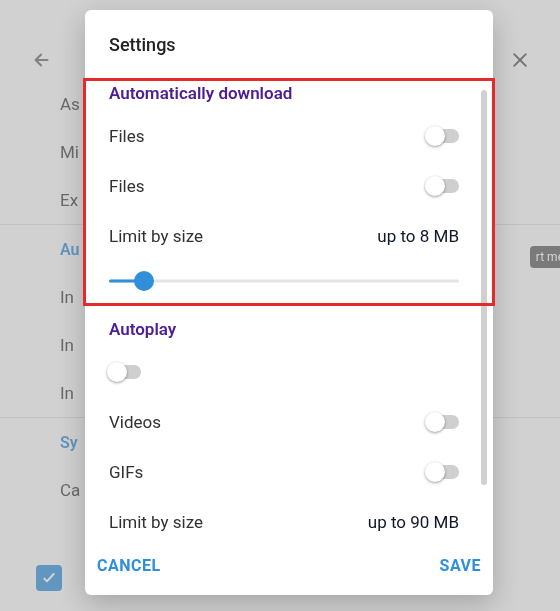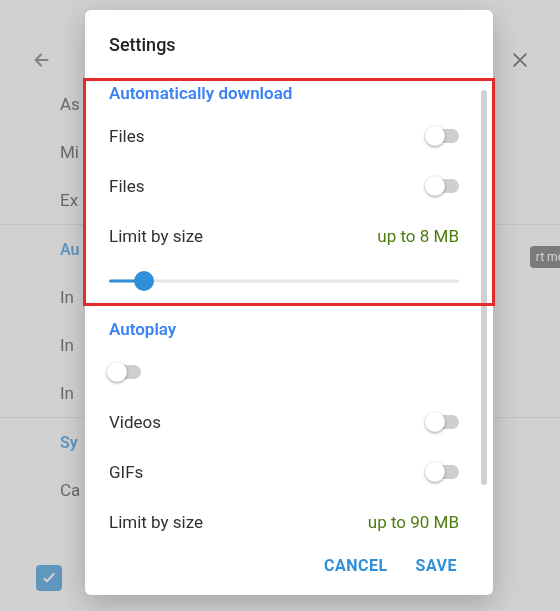--- a/index.html
+++ b/index.html
@@ -80,29 +80,29 @@
   
   .highlight-box {
     position: absolute;
     left: 83px; top: 78px;
     width: 412px; height: 228px;
     border: 3px solid #e22c2c;
     pointer-events: none;
   }
 
   .section-title {
-    color: #3b82f6; font-weight: 600; font-size: 17px;
+    color: #4c1d95; font-weight: 600; font-size: 17px;
     padding: 14px 0 8px 0;
   }
   .item-row {
     display: flex; align-items: center; justify-content: space-between;
     height: 50px;
     color: #313131; font-size: 17px;
   }
-  .item-row .right-text { color: #4d7c0f; font-size: 17px; }
+  .item-row .right-text { color: #0f172a; font-size: 17px; }
 
   
   .toggle {
     width: 32px; height: 14px; border-radius: 8px;
     background: #cfcfcf; position: relative;
   }
   .toggle::after {
     content: ""; position: absolute;
     left: -2px; top: -3px;
     width: 20px; height: 20px; border-radius: 50%;
@@ -123,22 +123,22 @@
     height: 3px; background: #2f8fd8; border-radius: 2px;
     transform: translateY(-50%);
   }
   .slider-thumb {
     position: absolute; top: 50%;
     width: 20px; height: 20px; border-radius: 50%;
     background: #2f8fd8; transform: translate(-50%, -50%);
   }
 
   .dialog-actions {
-    display: flex; justify-content: flex-end; gap: 28px;
-    padding: 16px 36px 20px;
+    display: flex; justify-content: space-between; gap: 28px;
+    padding: 16px 12px 20px;
   }
   .dialog-actions button {
     background: none; border: none;
     color: #2f8fd8; font-size: 16px; font-weight: 700;
     letter-spacing: 0.5px;
     cursor: pointer;
     font-family: inherit;
   }
 
   .content-wrap { padding-right: 10px; }

